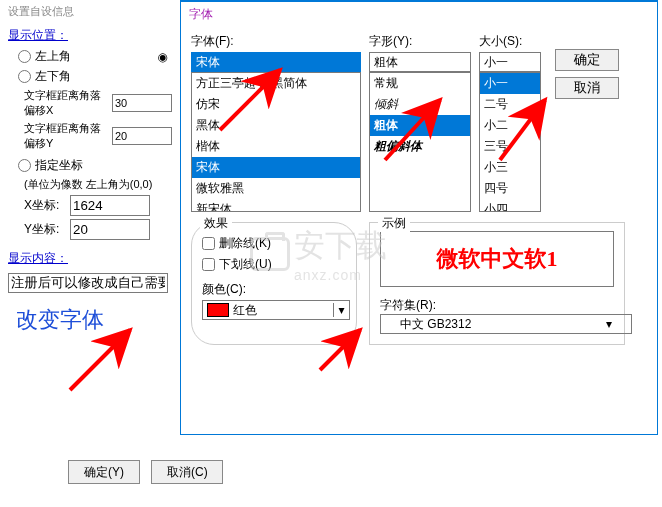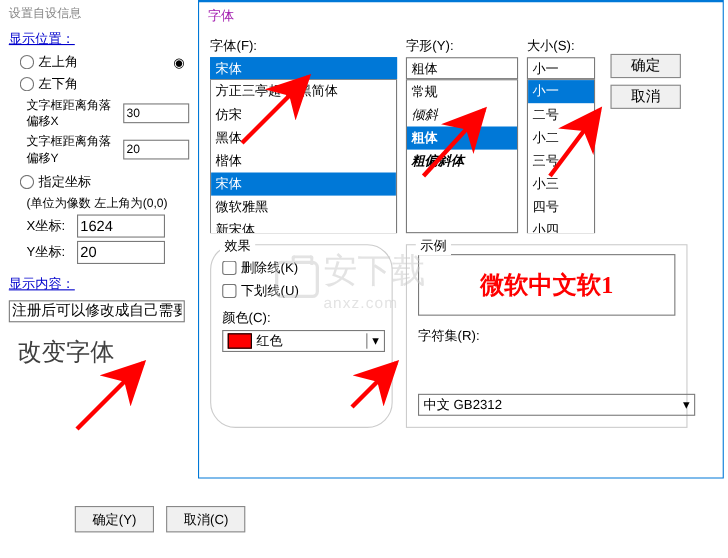--- a/index.html
+++ b/index.html
@@ -14,21 +14,21 @@
 .indent { margin-left: 16px; }
 .field-row { margin: 3px 0 3px 16px; display: flex; align-items: center; }
 .field-row label { margin-right: 2px; font-size: 11px; }
 .field-row input[type=text] { width: 60px; height: 18px; border: 1px solid #7a7a7a; padding: 0 2px; font-size: 11px; }
 .coord-row { margin: 3px 0 3px 16px; display: flex; align-items: center; }
 .coord-row label { width: 46px; }
 .coord-row input { width: 80px; height: 21px; border: 1px solid #7a7a7a; padding: 0 2px; }
 
 .content-input { width: 160px; height: 20px; border: 1px solid #7a7a7a; padding: 1px 2px; margin-top: 2px; }
 
-.big-red { position: absolute; left: 16px; top: 305px; color: #404040; font-family: "SimSun"; font-size: 22px; }
+.big-red { position: absolute; left: 16px; top: 305px; color: #1d4ed8; font-family: "SimSun"; font-size: 22px; }
 
 .bottom-btns { position: absolute; left: 68px; top: 460px; }
 .bottom-btns button { width: 72px; height: 24px; margin-right: 8px; background: #f0f0f0; border: 1px solid #888; font-size: 12px; }
 
 .font-dialog { position: absolute; left: 180px; top: 0; width: 478px; height: 435px; background: #fff; border: 1px solid #0078d7; border-top: 2px solid #0078d7; }
 .fd-title { padding: 4px 8px; font-size: 12px; color: #a21caf; }
 .fd-body { padding: 6px 10px; }
 .fd-cols { display: flex; gap: 8px; }
 .fd-col { display: flex; flex-direction: column; }
 .fd-col label { margin-bottom: 2px; }
@@ -51,21 +51,21 @@
 .chk-row { margin: 4px 0; display: flex; align-items: center; }
 .chk-row input { margin-right: 4px; }
 .color-combo { display: flex; align-items: center; border: 1px solid #7a7a7a; width: 148px; height: 20px; margin-top: 2px; }
 .color-swatch { width: 22px; height: 14px; background: #ff0000; margin: 0 4px; border: 1px solid #000; }
 .color-combo .dd { margin-left: auto; width: 16px; text-align: center; border-left: 1px solid #7a7a7a; }
 
 .sample-box { border: 1px solid #7a7a7a; height: 56px; display: flex; align-items: center; justify-content: center; background: #fff; }
 .sample-text { color: #ff0000; font-family: "SimSun"; font-size: 22px; font-weight: bold; }
 
 .charset-row { margin-top: 10px; }
-.charset-row select, .charset-row .sel-box { width: 252px; height: 20px; border: 1px solid #7a7a7a; display: flex; align-items: center; padding: 0 4px; margin-top: 44px; }
+.charset-row select, .charset-row .sel-box { width: 252px; height: 20px; border: 1px solid #7a7a7a; display: flex; align-items: center; padding: 0 19px; }
 .sel-box .dd { margin-left: auto; }
 
 .watermark { position: absolute; left: 250px; top: 225px; font-size: 28px; color: #c8c8c8; font-family: Arial; pointer-events: none; display:flex; align-items:center; gap:4px; opacity:0.5; }
 .wm-icon { width: 40px; height: 34px; border: 3px solid #c8c8c8; border-radius: 6px; position: relative; }
 .wm-icon::before { content:''; position:absolute; top:-8px; left:12px; width:14px; height:6px; border:3px solid #c8c8c8; border-bottom:none; border-radius:3px 3px 0 0; }
 .wm-text1 { font-size: 14px; letter-spacing:1px; }
 .wm-text2 { font-size: 31px; }
 
 
 .arrow { position: absolute; pointer-events: none; }

